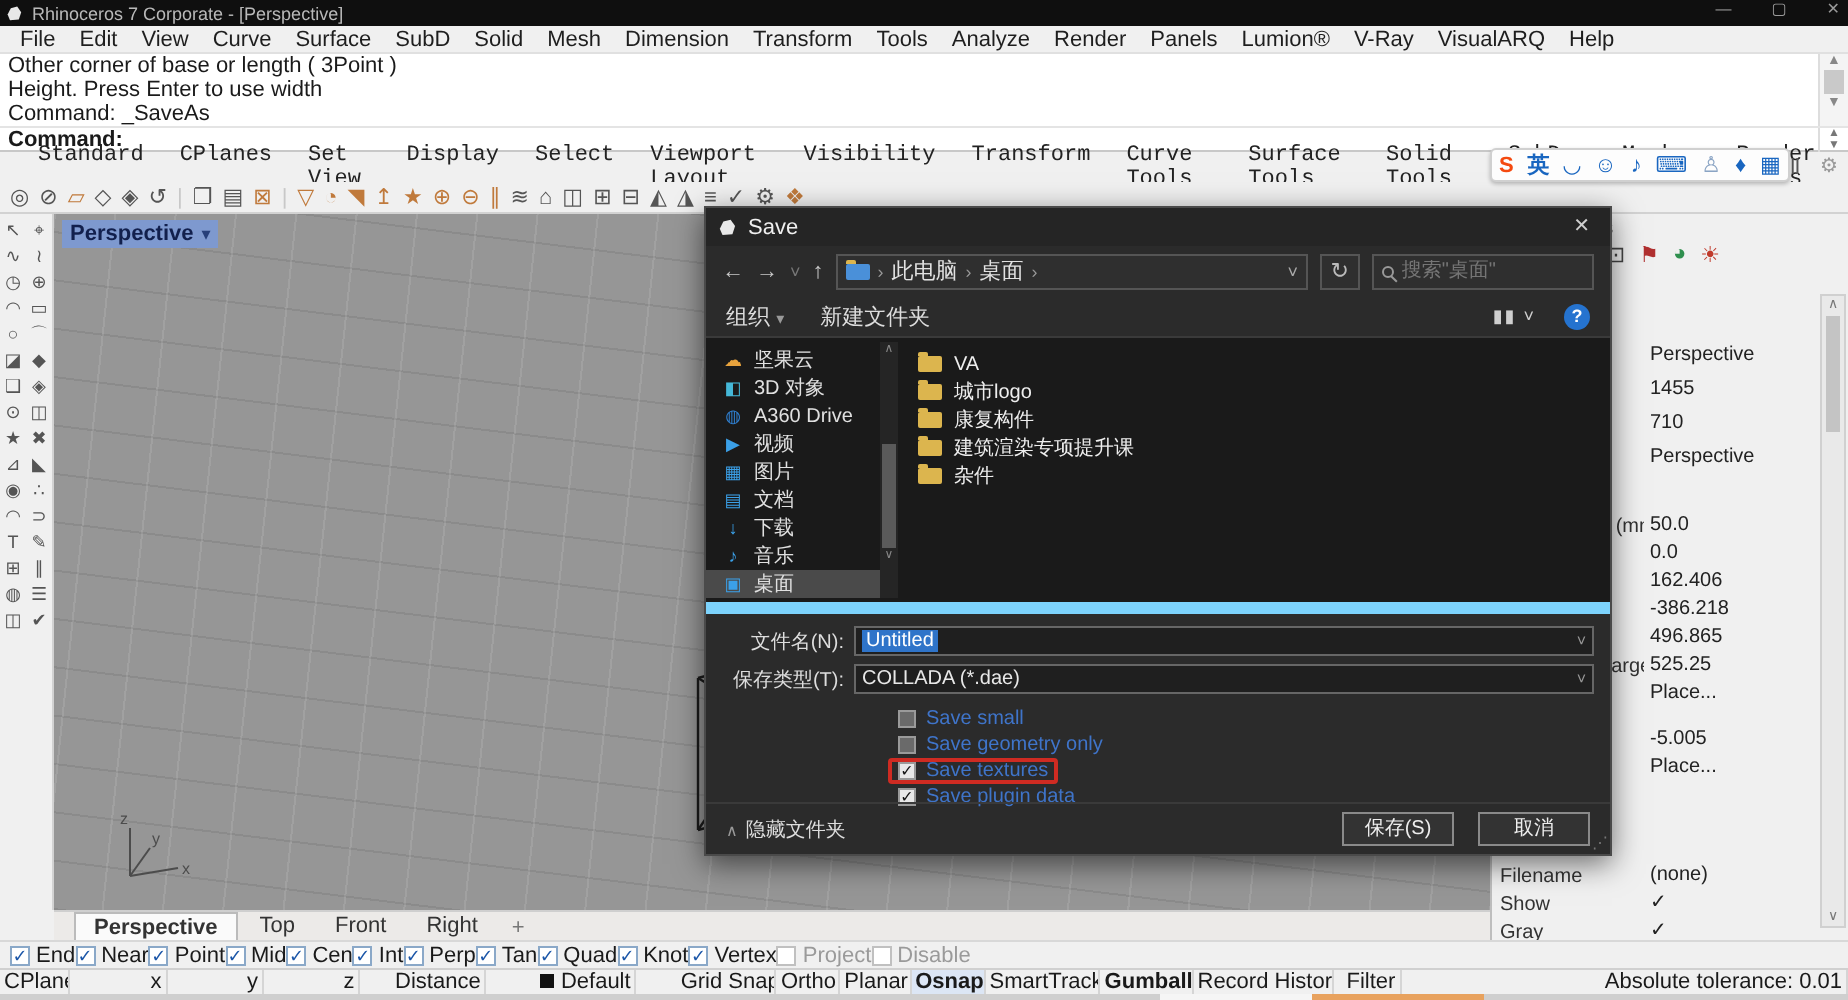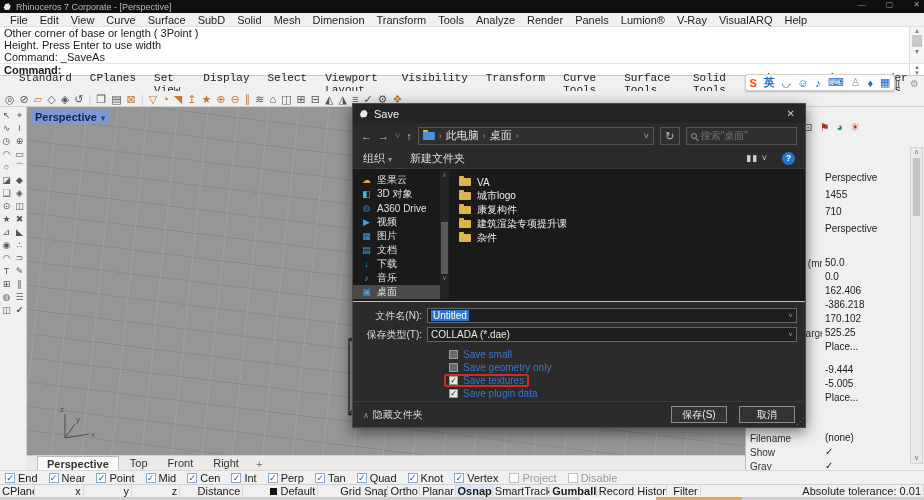--- a/index.html
+++ b/index.html
@@ -70,21 +70,21 @@
   .rp-row .lbl { width:72px; overflow:hidden; white-space:nowrap; color:#333; flex:none; }
   .rp-row .v { flex:1; height:13px; line-height:12px; padding:0 3px; color:#222; overflow:hidden; white-space:nowrap; }
 
   
   .vptabs { position:absolute; left:27px; top:455px; width:718px; height:15px; background:#eceae8; border-top:1px solid #cfcfcf; display:flex; align-items:flex-end; padding-left:10px; gap:2px; }
   .vptabs .vptab { padding:0 9px; font-size:11px; color:#333; height:14px; line-height:14px; }
   .vptabs .vptab.active { background:#fafafa; border:1px solid #bbb; border-bottom:none; font-weight:bold; }
   .vptabs .plus { color:#777; padding:0 6px; }
 
   
-  .osnaprow { position:absolute; left:0; top:470px; width:924px; height:14px; background:#f0f0f0; border-top:1px solid #d8d8d8; display:flex; align-items:center; gap:11px; padding-left:5px; }
+  .osnaprow { position:absolute; left:0; top:470px; width:924px; height:14px; background:#f0f0f0; border-top:1px solid #d8d8d8; display:flex; align-items:center; padding-left:5px; }
   .osnaprow .osnap-item { display:flex; align-items:center; gap:3px; font-size:11px; color:#1a1a1a; }
   .cb { width:10px; height:10px; background:#fff; border:1px solid #8aa8c8; font-size:9px; line-height:9px; text-align:center; color:#1b56a8; flex:none; }
   .cb.on::after { content:"✓"; }
   .osnap-item.gray { color:#9a9a9a; }
   .osnap-item.gray .cb { border-color:#c0c0c0; }
 
   
   .statusbar { position:absolute; left:0; top:484px; width:924px; height:13px; background:#f0f0f0; border-top:1px solid #d0d0d0; display:flex; font-size:11px; }
   .statusbar .cell { border-right:1px solid #d5d5d5; height:13px; line-height:12px; text-align:right; overflow:hidden; white-space:nowrap; padding:0 2px; }
   .statusbar .sq { display:inline-block; width:7px; height:7px; background:#111; margin-right:3px; }
@@ -121,21 +121,21 @@
   .dlg-side { width:96px; padding-top:4px; position:relative; }
   .side-item { display:flex; align-items:center; gap:5px; height:14px; padding-left:8px; font-size:10px; color:#e0e0e0; white-space:nowrap; }
   .side-item .sic { font-size:9px; width:11px; text-align:center; flex:none; }
   .side-item.sel { background:#4a4a4a; }
   .side-scroll { position:absolute; right:0; top:2px; bottom:2px; width:9px; background:#252525; font-size:6px; color:#888; text-align:center; }
   .side-scroll .thumb { background:#5a5a5a; height:52px; margin:44px 1px 0; }
   .dlg-files { flex:1; padding:6px 0 0 10px; }
   .file-item { display:flex; align-items:center; gap:6px; height:14px; font-size:10px; color:#eee; }
   .folder { width:12px; height:8px; background:#dcb54e; border-radius:1px; position:relative; flex:none; }
   .folder::before { content:""; position:absolute; top:-2px; left:0; width:5px; height:2px; background:#dcb54e; border-radius:1px 1px 0 0; }
-  .dlg-fields { padding:5px 8px 0 8px; border-top:1px solid #7dd3fc; }
+  .dlg-fields { padding:5px 8px 0 8px; border-top:6px solid #7dd3fc; }
   .frow { display:flex; align-items:center; height:17px; margin-bottom:2px; }
   .frow .flabel { width:66px; text-align:right; padding-right:5px; font-size:10px; color:#ddd; flex:none; }
   .frow .ffield { flex:1; height:15px; background:#1f1f1f; border:1px solid #666; display:flex; align-items:center; padding:0 3px; font-size:10px; color:#e8e8e8; }
   .frow .ffield .selhl { background:#2f74c9; color:#fff; padding:0 2px; }
   .frow .ffield .fchev { margin-left:auto; color:#999; font-size:8px; }
   .dlg-opts { padding:3px 0 0 91px; }
   .opt { display:flex; align-items:center; gap:5px; height:13px; font-size:10px; color:#3f74c9; width:fit-content; padding:0 3px; border:2px solid transparent; }
   .opt .ocb { width:9px; height:9px; border:1px solid #9a9a9a; background:#6a6a6a; font-size:8px; line-height:8px; text-align:center; color:#111; flex:none; }
   .opt .ocb.on { background:#e8e8e8; }
   .opt .ocb.on::after { content:"✓"; }
@@ -382,43 +382,38 @@
         </div>
 
         <div class="rp-row">
           <span class="lbl"></span>
           <span class="v">-386.218</span>
 
         </div>
 
         <div class="rp-row">
           <span class="lbl"></span>
-          <span class="v">170.102</span>
+          <span class="v">496.865</span>
 
         </div>
 
         <div class="rp-row">
           <span class="lbl">Distance to target</span>
           <span class="v">525.25</span>
 
         </div>
 
         <div class="rp-row">
           <span class="lbl"></span>
           <span class="v">Place...</span>
 
         </div>
       </div>
     <div class="rp-sec rp-secC" style="top:256px">
 
-        <div class="rp-row">
-          <span class="lbl"></span>
-          <span class="v">-9.444</span>
-
-        </div>
 
 
         <div class="rp-row">
           <span class="lbl"></span>
           <span class="v">-5.005</span>
 
         </div>
 
         <div class="rp-row">
           <span class="lbl"></span>

